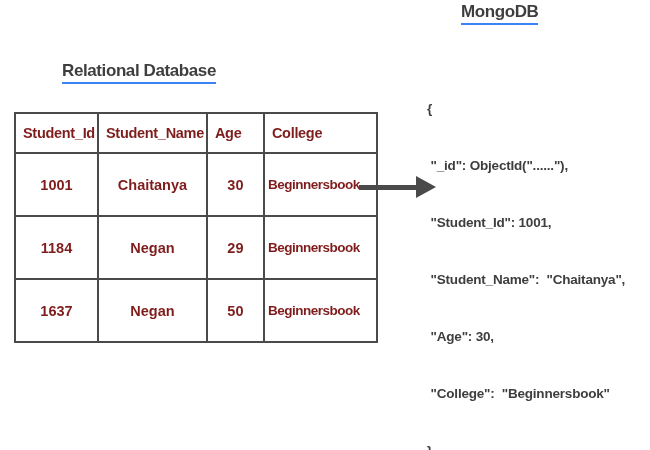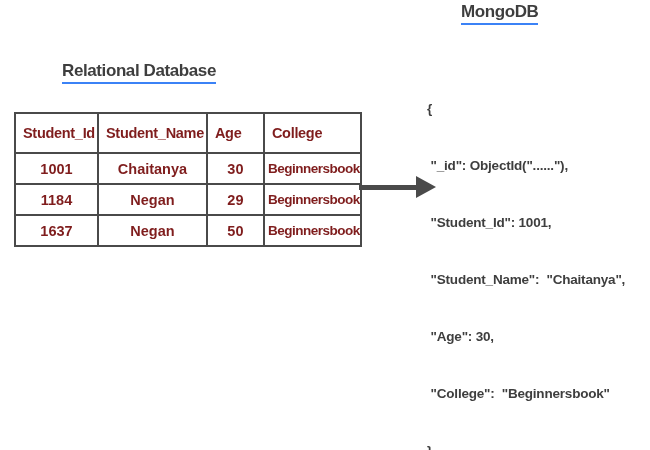--- a/index.html
+++ b/index.html
@@ -21,21 +21,21 @@
   }
   .students th, .students td {
     border:2px solid #4a4a4a; font-weight:700; color:#7f1d1d;
     overflow:hidden; white-space:nowrap;
   }
   .students th {
     height:38px; text-align:left; padding:0 2px 0 7px;
     font-size:14.5px; letter-spacing:-0.3px;
   }
   .students td {
-    height:29px; text-align:center; font-size:14.5px; padding:0;
+    height:29px; text-align:center; font-size:14.5px; padding:16px;
   }
   .students td.college {
     text-align:left; padding-left:3px; font-size:13.5px; letter-spacing:-0.5px;margin-top:37px;
   }
 
   .arrow { position:absolute; left:359px; top:175px; width:78px; height:24px; }
   .arrow .shaft {
     position:absolute; left:0; top:10px; width:58px; height:5px; background:#4a4a4a;
   }
   .arrow .head {

